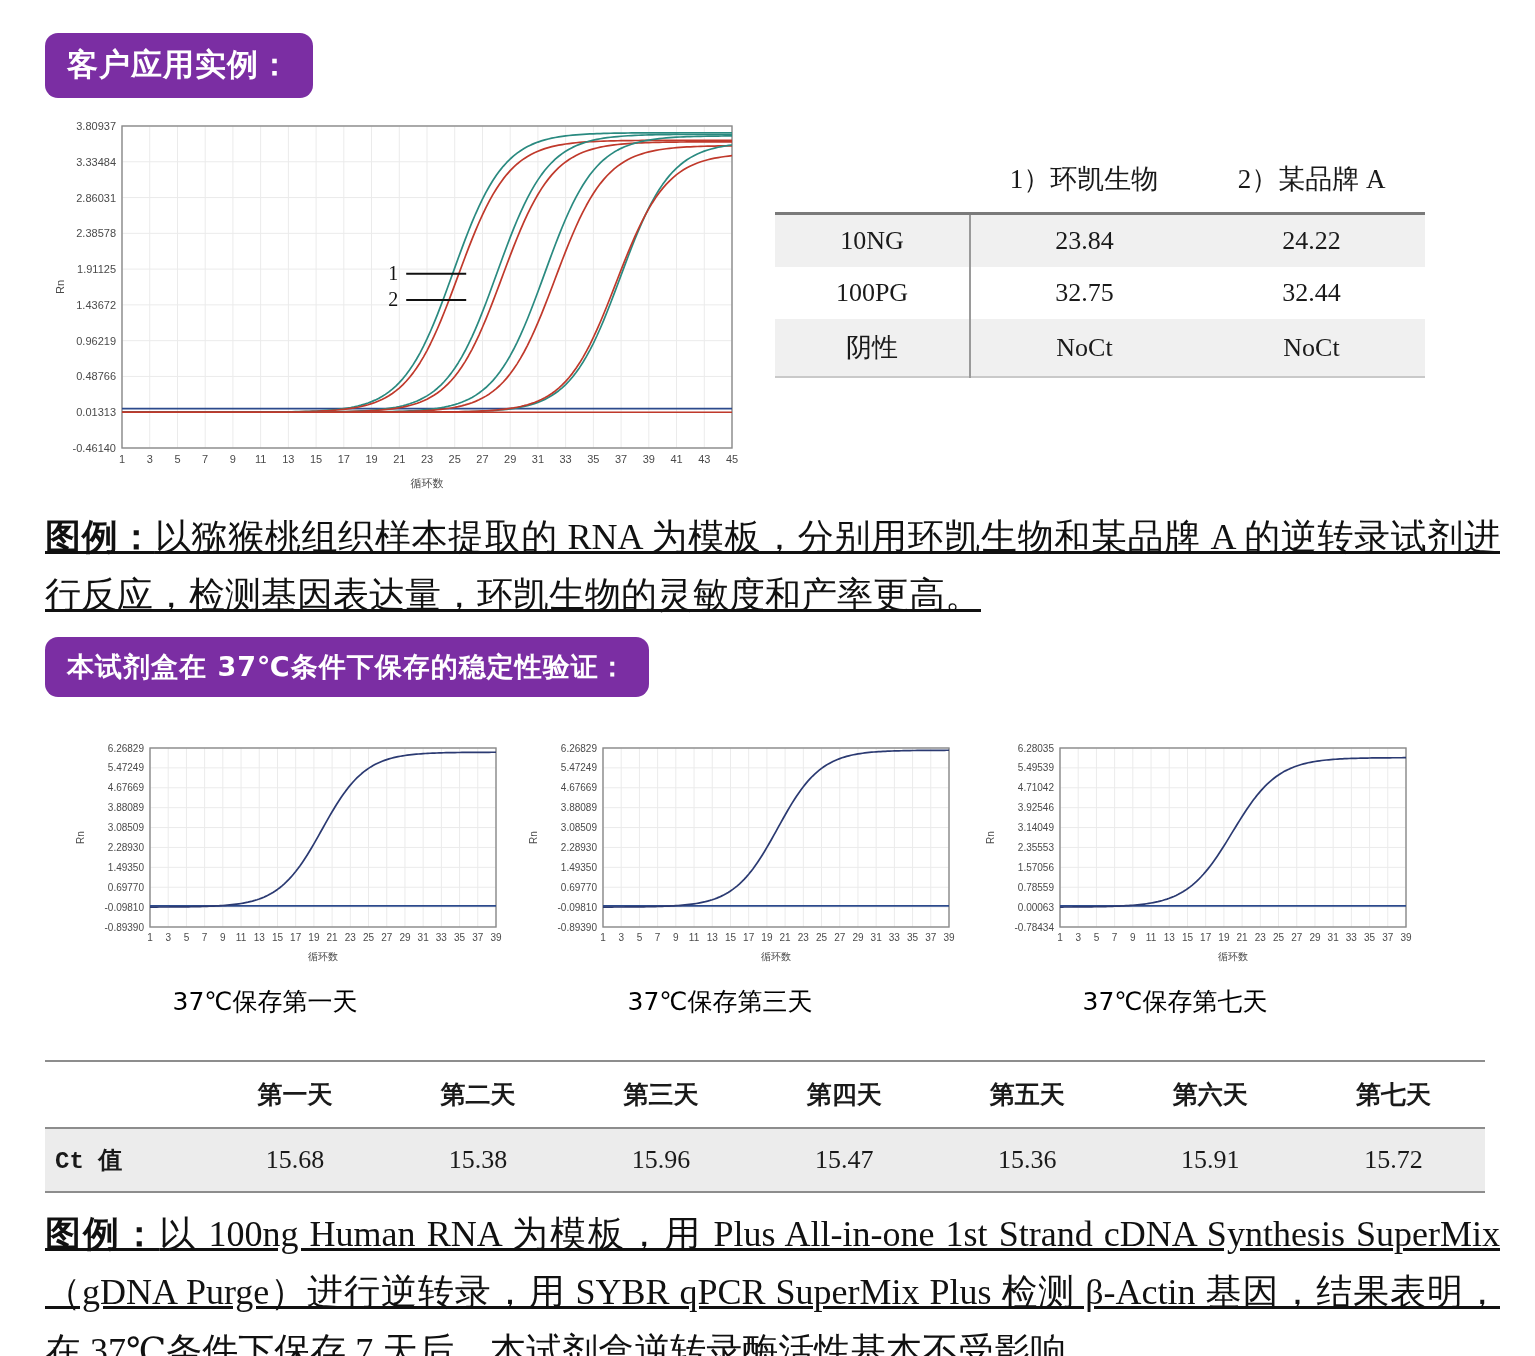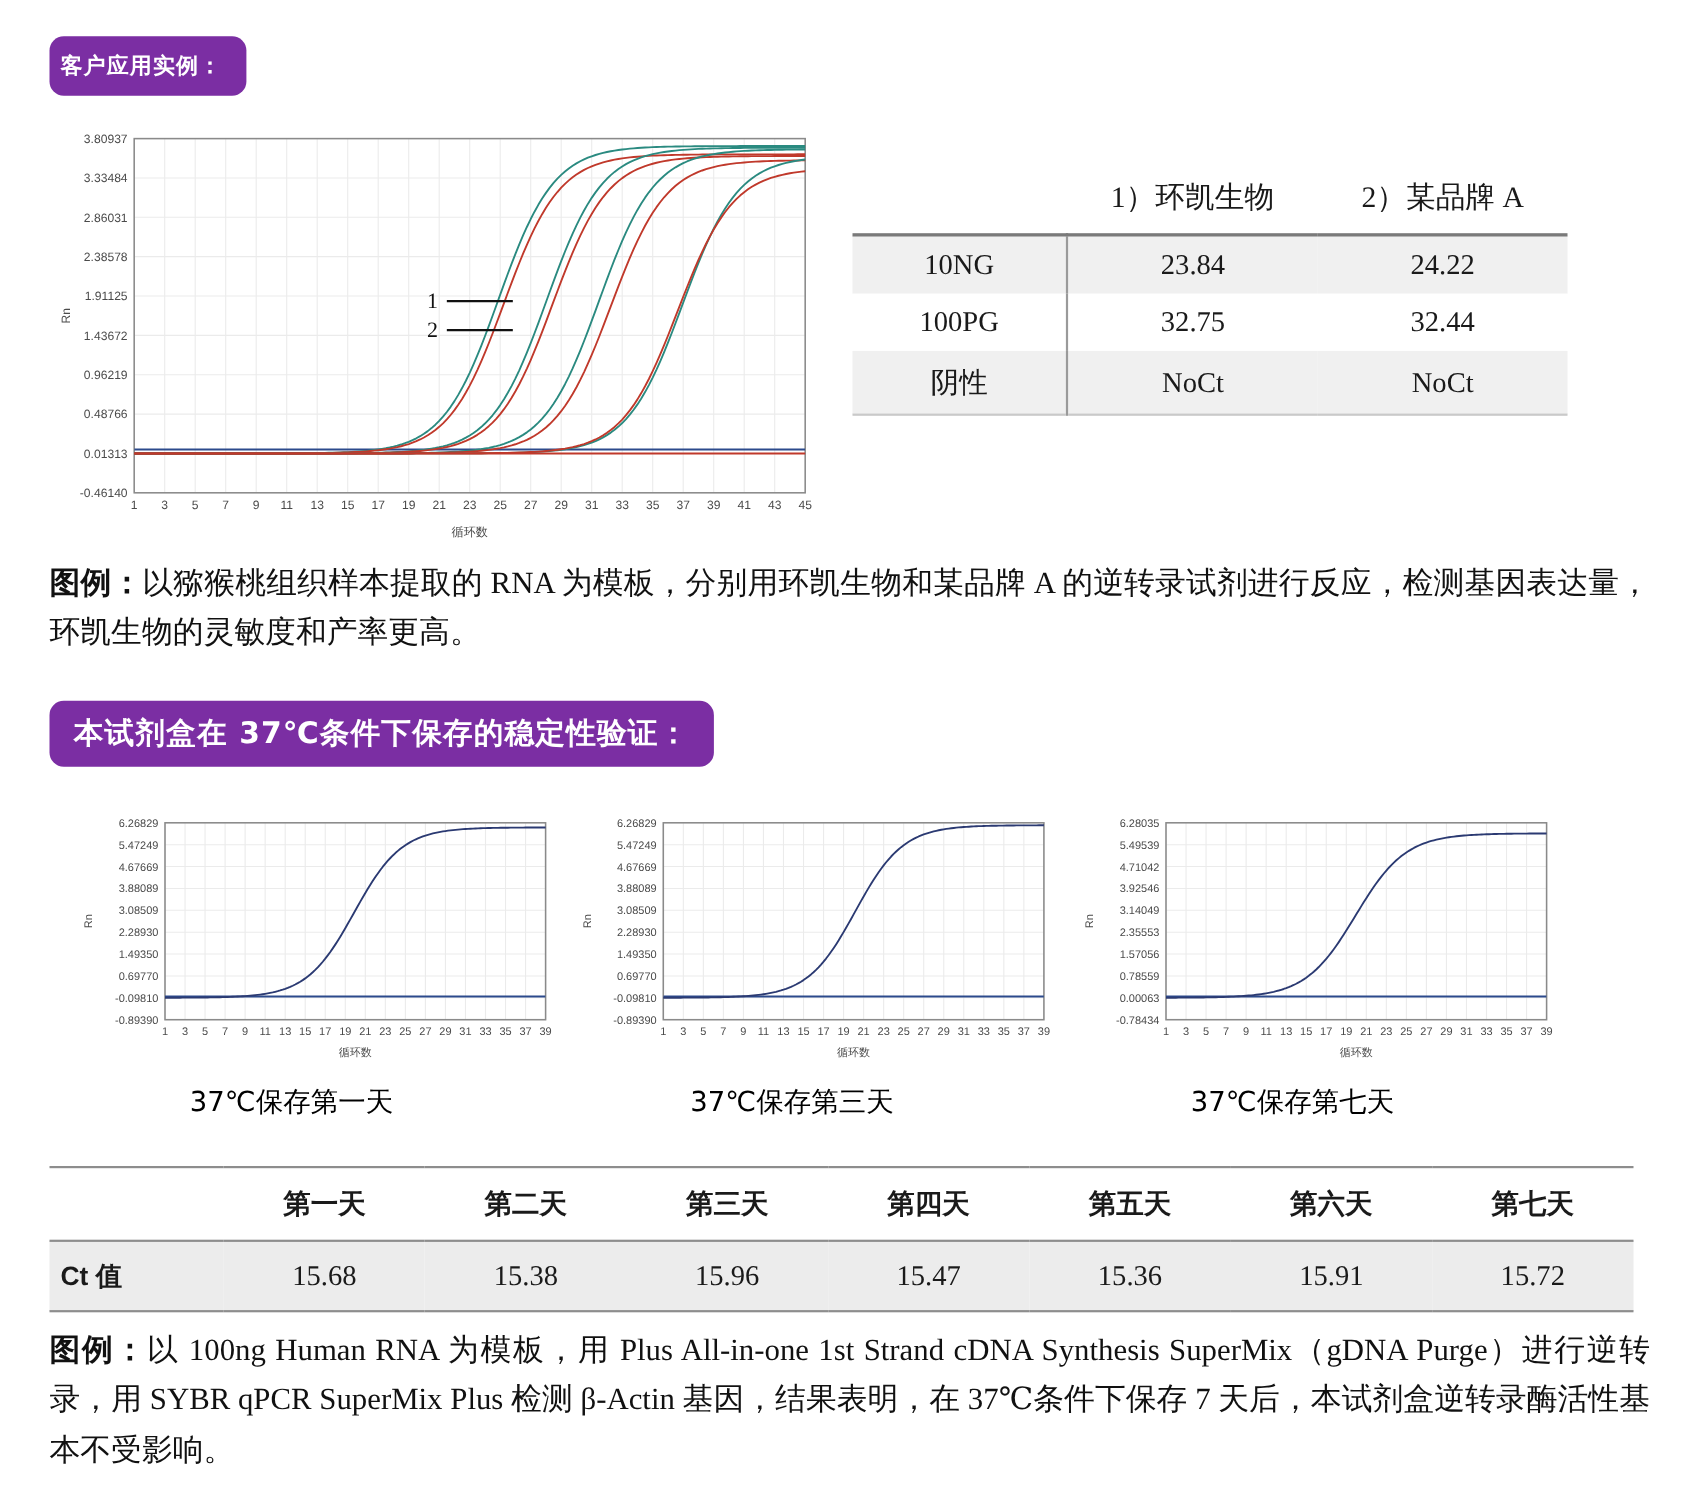--- a/index.html
+++ b/index.html
@@ -21,22 +21,22 @@
     background: #7b2ea3;
     color: #ffffff;
     border-radius: 13px;
     font-family: "DejaVu Sans", "Liberation Sans", sans-serif;
     font-weight: bold;
     letter-spacing: 1px;
     line-height: 1;
   }
   #badge-1 {
     position: absolute; left: 45px; top: 33px;
-    padding: 16px 22px 18px 10px;
-    font-size: 20px;
+    padding: 16px 22px 18px 22px;
+    font-size: 31px;
   }
   #badge-2 {
     position: absolute; left: 45px; top: 637px;
     padding: 16px 22px 17px 22px;
     font-size: 27px;
   }
 
   
   .chart { position: absolute; }
   .chart svg { display: block; }
@@ -61,24 +61,25 @@
   #table-main thead th { font-size: 27px; padding-bottom: 15px; }
   #table-main tbody tr { background: #f0f0f0; }
   #table-main tbody tr:nth-child(even) { background: #ffffff; }
   #table-main tbody td:first-child { border-right: 2px solid #9a9a9a; width: 30%; }
   #table-main thead tr { border-bottom: 3px solid #7a7a7a; }
   #table-main tbody tr:last-child { border-bottom: 2px solid #c9c9c9; }
 
   
   .caption {
     position: absolute;
-    font-size: 28px;
+    font-size: 36px;
     line-height: 1.62;
     text-align: justify;
     color: #111;
+    text-decoration: underline;
   }
   .caption b { font-weight: bold; }
   #caption-1 { left: 45px; top: 508px; width: 1455px; }
   #caption-2 { left: 45px; top: 1205px; width: 1455px; }
 
   
   #chart-d1 { left: 72px;  top: 740px; }
   #chart-d3 { left: 525px; top: 740px; }
   #chart-d7 { left: 982px; top: 740px; }
 
@@ -105,21 +106,21 @@
   #table-ct tbody tr { background: #ececec; border-bottom: 2px solid #8d8d8d; }
   #table-ct th {
     font-family: "DejaVu Sans", "Liberation Sans", sans-serif;
     font-weight: bold; font-size: 25px;
     padding: 16px 4px; text-align: center;
   }
   #table-ct td {
     font-size: 26px; padding: 15px 4px; text-align: center;
   }
   #table-ct td.rowhead {
-    font-family: Liberation Sans, sans-serif;
+    font-family: Liberation Mono, monospace;
     font-weight: bold; font-size: 24px; width: 11%;
     padding-left: 10px; text-align: left;
   }
   #table-ct th.corner { width: 11%; }
 </style>
 </head>
 <body>
 
 <div id="badge-1" class="badge">客户应用实例：</div>
 

